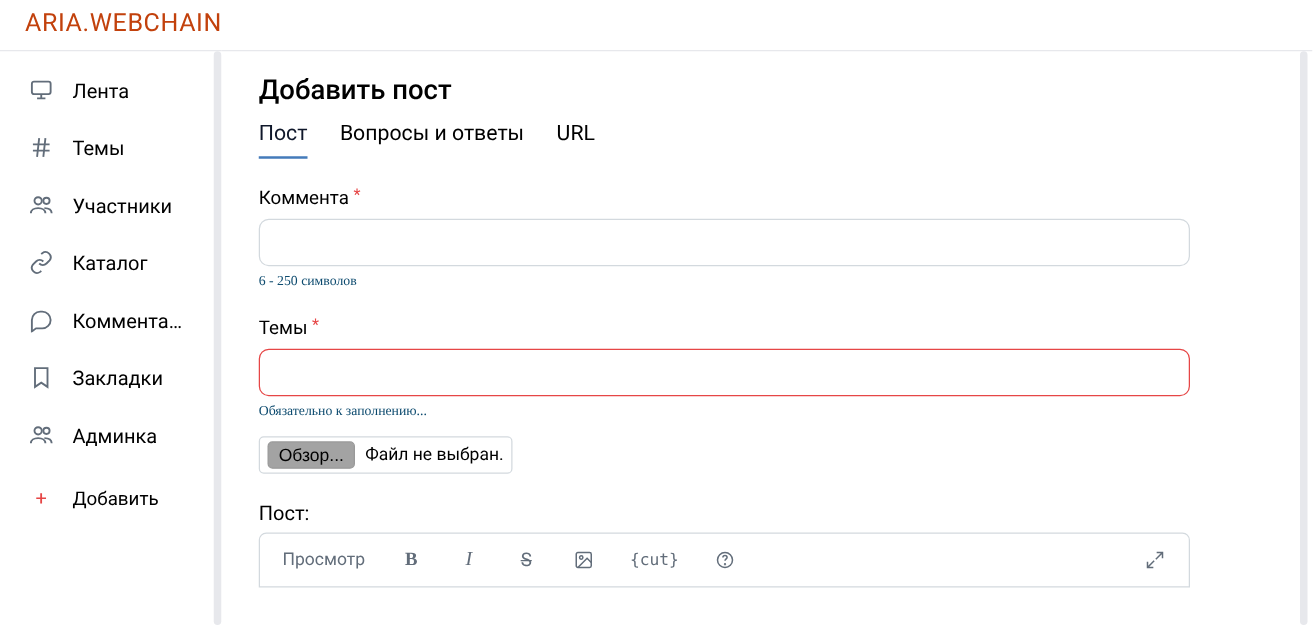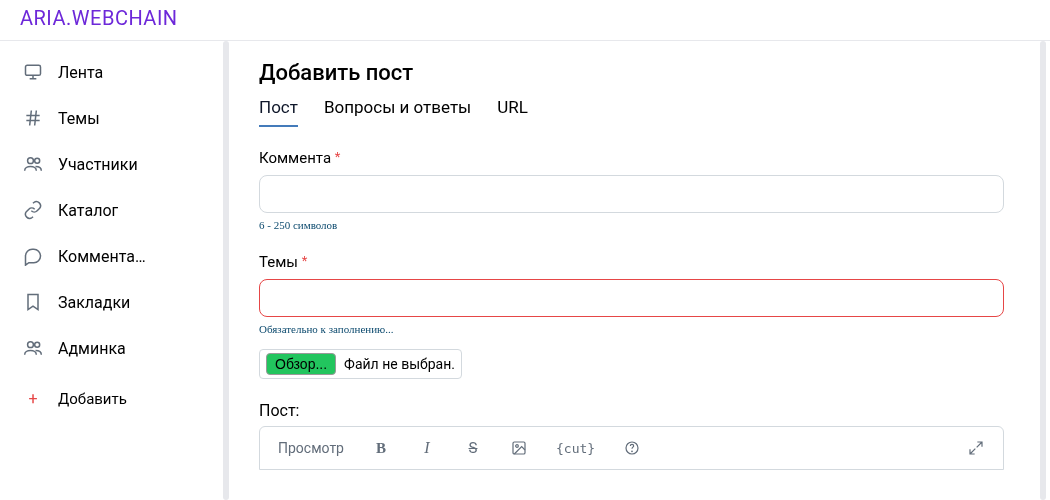--- a/index.html
+++ b/index.html
@@ -9,28 +9,28 @@
       color: #000;
       width: 1050px;
       height: 500px;
       overflow: hidden;
     }
     .brand {
       padding: 6px 20px 10px 20px;
       font-size: 20px;
       font-weight: 400;
       letter-spacing: 0.5px;
-      color: #6d28d9;
+      color: #c2410c;
     }
     .layout {
       display: flex;
       height: calc(100% - 40px);
     }
     .sidebar {
-      width: 229px;
+      width: 177px;
       padding-top: 8px;
       border-top: 1px solid #e7e8ec;
       position: relative;
     }
     .sidebar::after {
       content: "";
       position: absolute;
       right: 0;
       top: 0;
       width: 6px;
@@ -155,21 +155,21 @@
       border-radius: 4px;
       padding: 3px 6px;
       display: flex;
       align-items: center;
       gap: 8px;
       font-size: 14px;
     }
     .file-btn {
       border: 1px solid #999;
       border-radius: 4px;
-      background: #22c55e;
+      background: #a3a3a3;
       padding: 2px 8px;
       font-size: 14px;
       cursor: pointer;
     }
     .post-label {
       font-size: 16px;
       margin-top: 22px;
       margin-bottom: 6px;
     }
     .toolbar {

